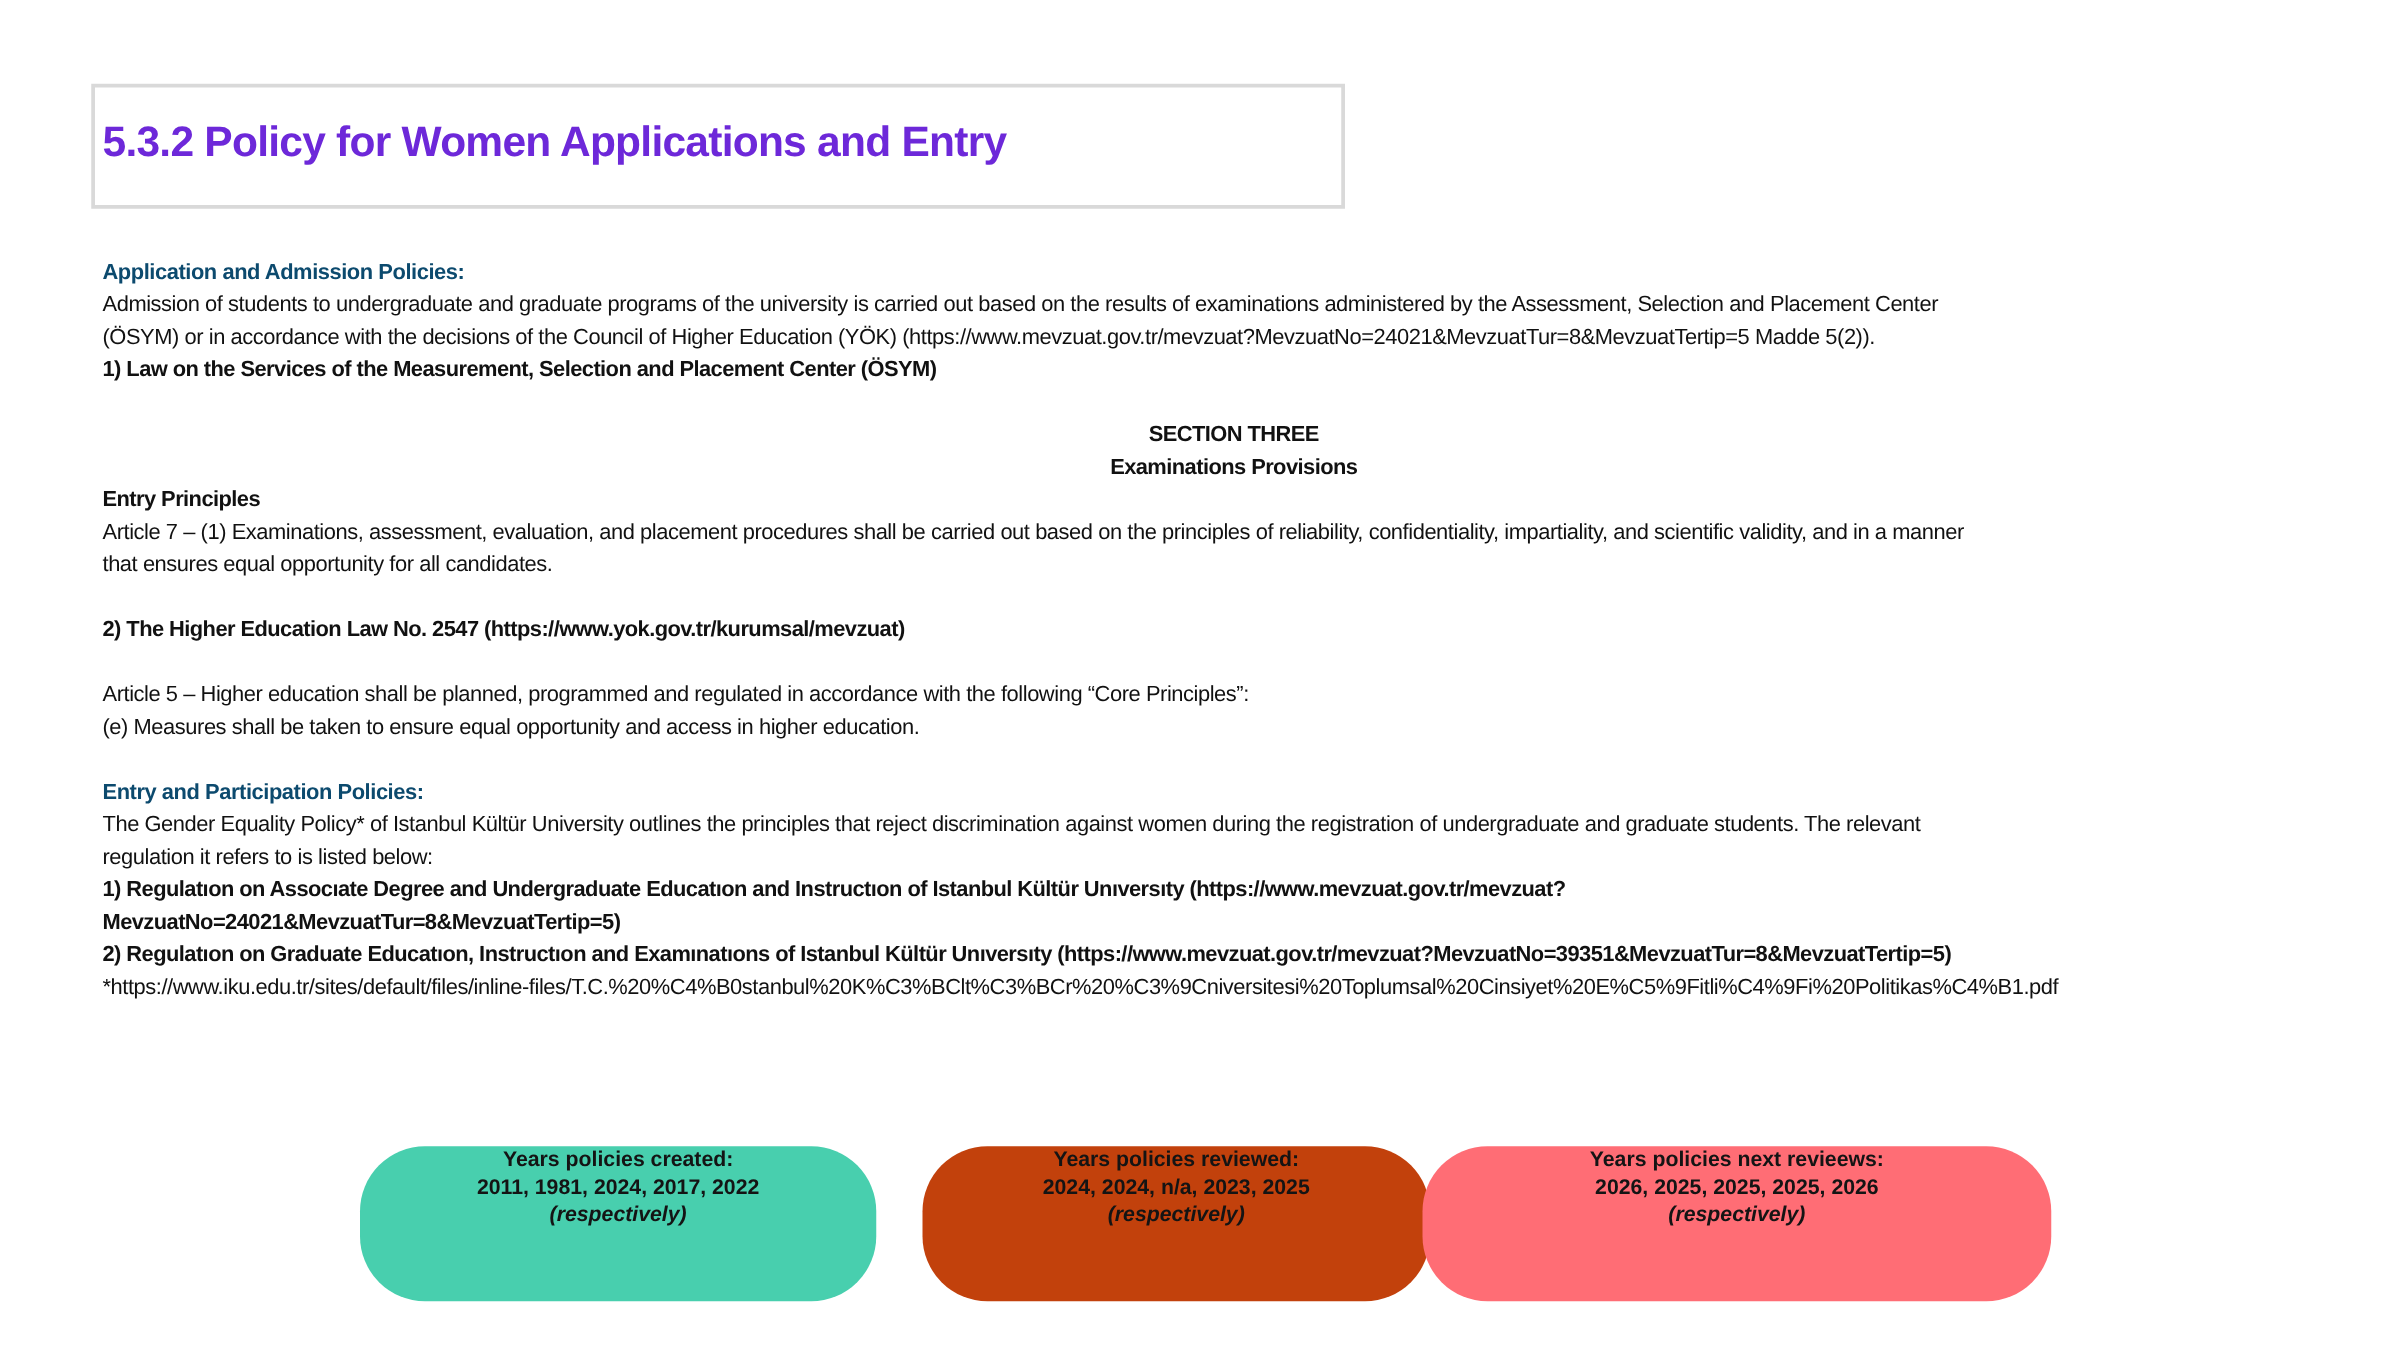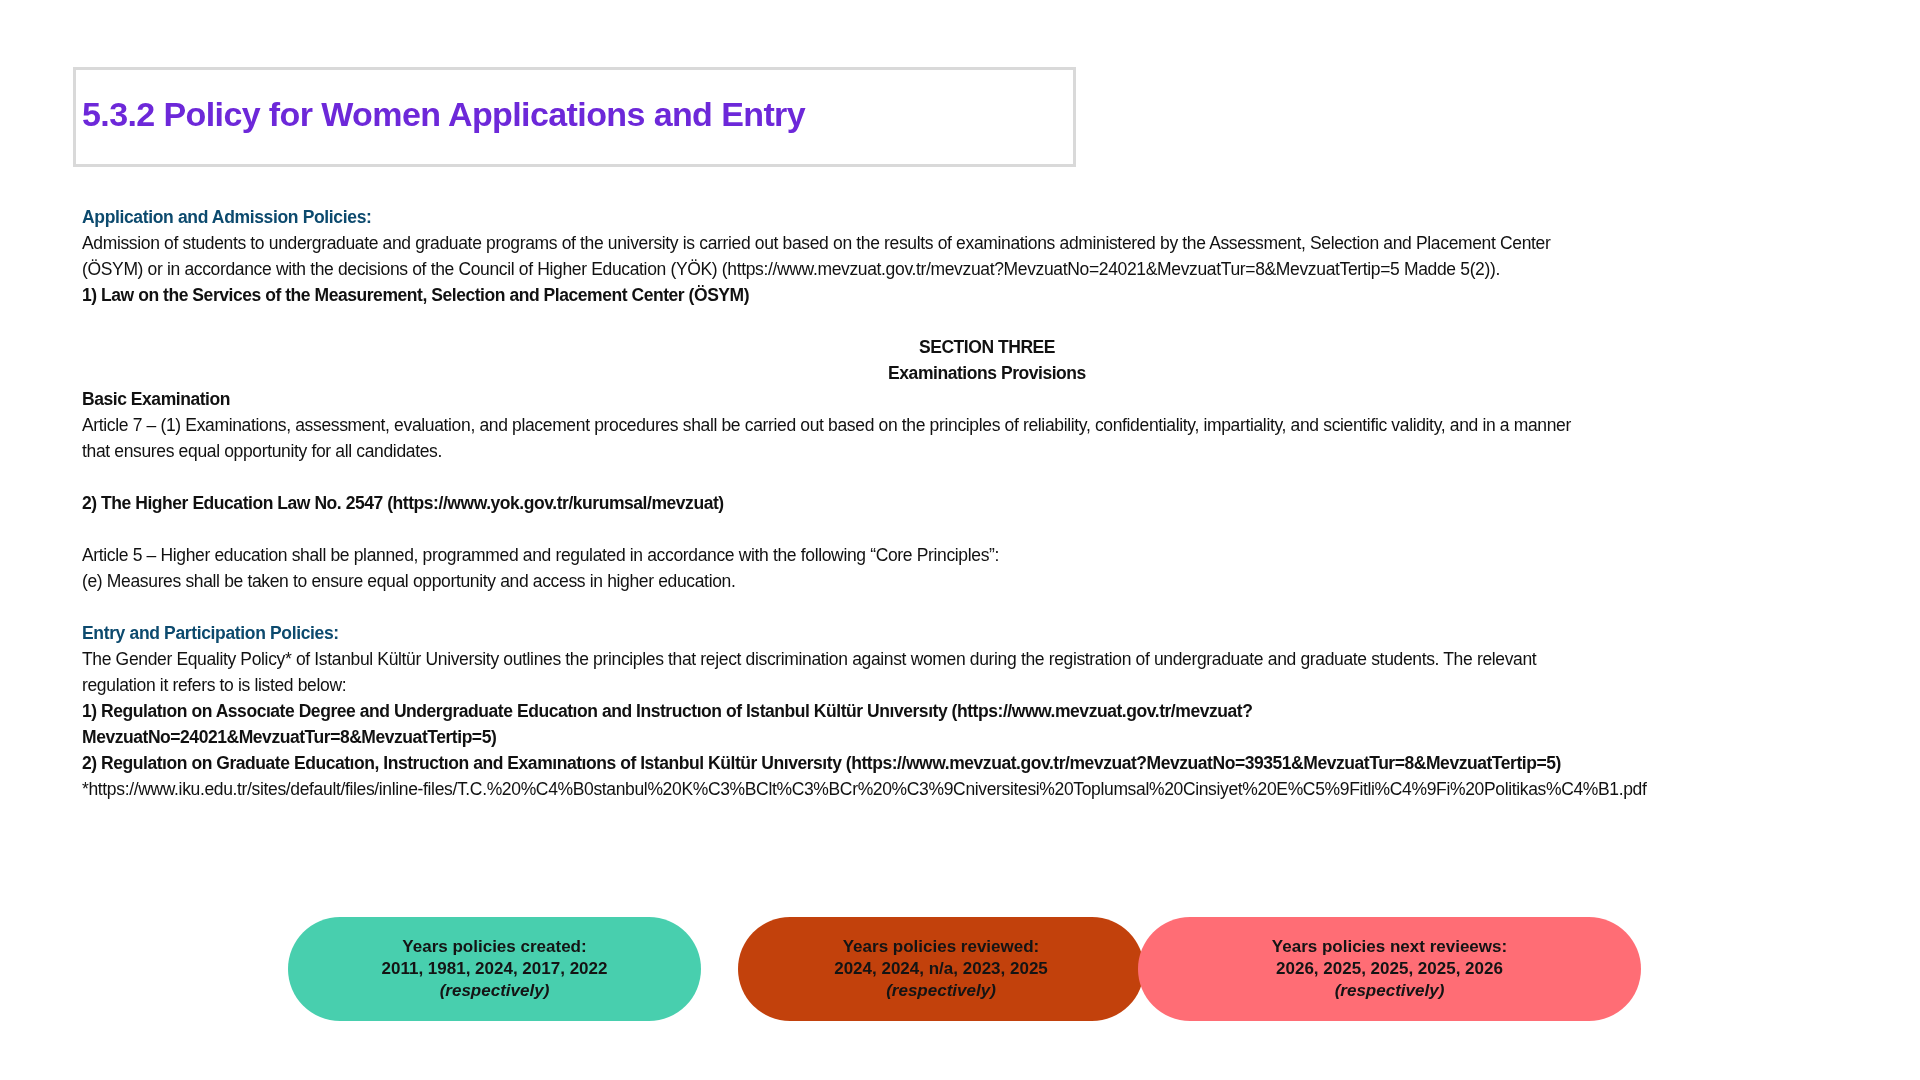--- a/index.html
+++ b/index.html
@@ -9,43 +9,43 @@
                border: 3px solid #d9d9d9; box-sizing: border-box; }
   .title { position: absolute; left: 82px; top: 95px; font-size: 34px; font-weight: bold;
            color: #6d28d9; white-space: nowrap; letter-spacing: -0.6px; }
   .content { position: absolute; left: 82px; top: 204px; width: 1820px; }
   .line { display: block; height: 26px; line-height: 26px; font-size: 17.5px;
           white-space: nowrap; letter-spacing: -0.35px; }
   .line.bold { font-weight: bold; letter-spacing: -0.45px; }
   .line.red { color: #0c4a6e; font-weight: bold; }
   .line.center { text-align: center; width: 1810px; }
   .blank { display: block; height: 26px; }
-  .pill { position: absolute; top: 917px; height: 104px; border-radius: 52px;
-          display: flex; flex-direction: column; justify-content: center; align-items: center;
+  .pill { position: absolute; top: 917px; height: 124px; border-radius: 52px;
+          display: flex; flex-direction: column; align-items: center;
           font-size: 17px; font-weight: bold; line-height: 22px; color: #141414; }
   .pill .ital { font-style: italic; }
   .pill-created { left: 288px; width: 413px; background: #48cfae; }
   .pill-reviewed { left: 738px; width: 406px; background: #c2410c; }
   .pill-next { left: 1138px; width: 503px; background: #ff6d75; }
 </style>
 </head>
 <body>
 
 <div class="title-box"></div>
 <div class="title">5.3.2 Policy for Women Applications and Entry</div>
 
 <div class="content">
   <span class="line red">Application and Admission Policies:</span>
   <span class="line">Admission of students to undergraduate and graduate programs of the university is carried out based on the results of examinations administered by the Assessment, Selection and Placement Center</span>
   <span class="line">(ÖSYM) or in accordance with the decisions of the Council of Higher Education (YÖK) (https://www.mevzuat.gov.tr/mevzuat?MevzuatNo=24021&amp;MevzuatTur=8&amp;MevzuatTertip=5 Madde 5(2)).</span>
   <span class="line bold">1) Law on the Services of the Measurement, Selection and Placement Center (ÖSYM)</span>
   <span class="blank"></span>
   <span class="line bold center">SECTION THREE</span>
   <span class="line bold center">Examinations Provisions</span>
-  <span class="line bold">Basic Examination</span>
+  <span class="line bold">Entry Principles</span>
   <span class="line">Article 7 – (1) Examinations, assessment, evaluation, and placement procedures shall be carried out based on the principles of reliability, confidentiality, impartiality, and scientific validity, and in a manner</span>
   <span class="line">that ensures equal opportunity for all candidates.</span>
   <span class="blank"></span>
   <span class="line bold">2) The Higher Education Law No. 2547 (https://www.yok.gov.tr/kurumsal/mevzuat)</span>
   <span class="blank"></span>
   <span class="line">Article 5 – Higher education shall be planned, programmed and regulated in accordance with the following “Core Principles”:</span>
   <span class="line">(e) Measures shall be taken to ensure equal opportunity and access in higher education.</span>
   <span class="blank"></span>
   <span class="line red">Entry and Participation Policies:</span>
   <span class="line">The Gender Equality Policy* of Istanbul Kültür University outlines the principles that reject discrimination against women during the registration of undergraduate and graduate students. The relevant</span>

